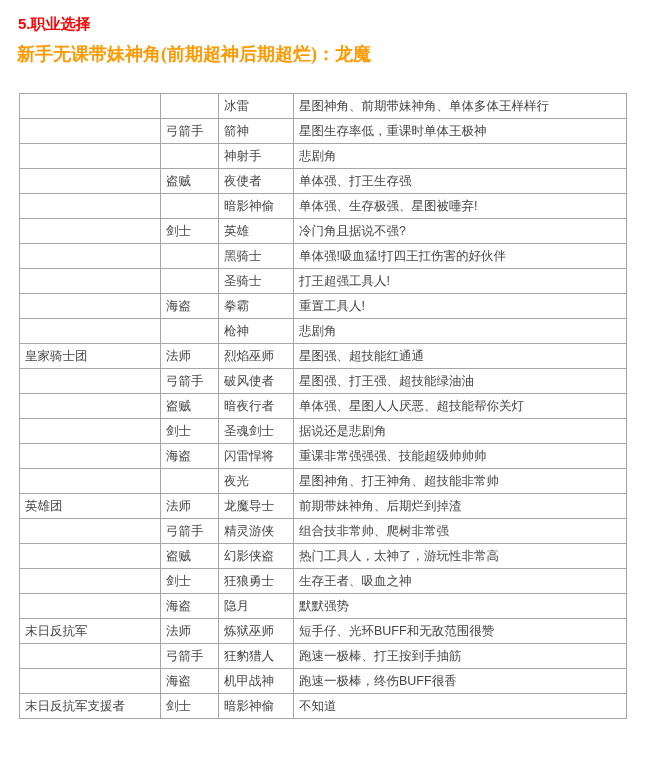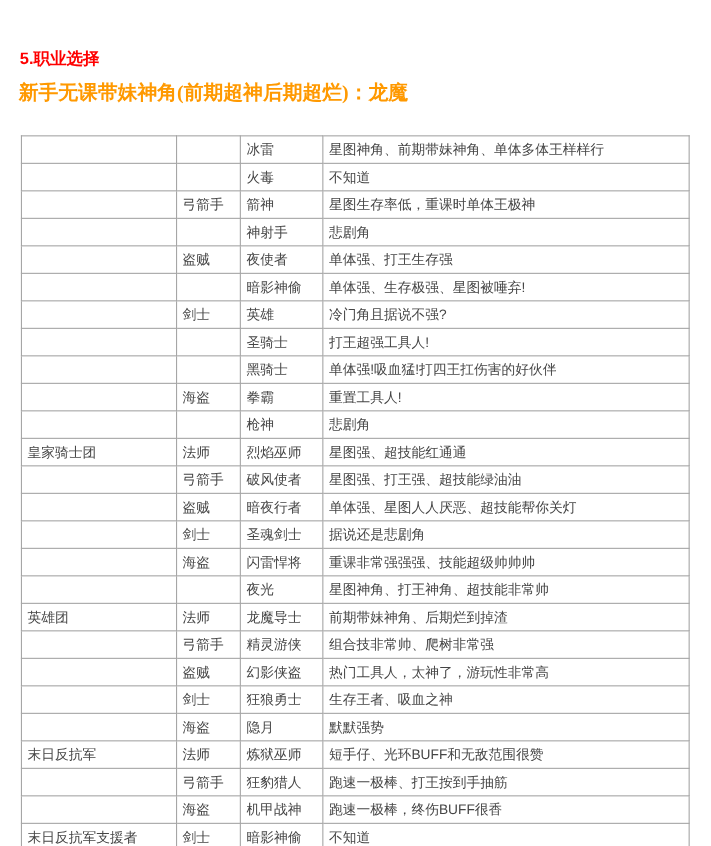--- a/index.html
+++ b/index.html
@@ -11,21 +11,20 @@
     width: 646px;
     height: 769px;
     font-family: "Liberation Sans", "DejaVu Sans", sans-serif;
     overflow: hidden;
   }
   .page {
     width: 646px;
     height: 658px;
     background: #ffffff;
     box-sizing: border-box;
-    margin-top: 30px;
   }
   .heading {
     color: var(--heading-red, #fe0000);
     font-size: 15px;
     font-weight: bold;
     margin: 0;
     padding: 16px 0 0 18px;
     line-height: 1.1;
   }
   .subheading {
@@ -71,26 +70,20 @@
     </colgroup>
     <tbody id="job-table-body">
         <tr>
           <td></td>
           <td></td>
           <td>冰雷</td>
           <td>星图神角、前期带妹神角、单体多体王样样行</td>
         </tr>
         <tr>
           <td></td>
-          <td></td>
-          <td>火毒</td>
-          <td>不知道</td>
-        </tr>
-        <tr>
-          <td></td>
           <td>弓箭手</td>
           <td>箭神</td>
           <td>星图生存率低，重课时单体王极神</td>
         </tr>
         <tr>
           <td></td>
           <td></td>
           <td>神射手</td>
           <td>悲剧角</td>
         </tr>
@@ -108,28 +101,28 @@
         </tr>
         <tr>
           <td></td>
           <td>剑士</td>
           <td>英雄</td>
           <td>冷门角且据说不强?</td>
         </tr>
         <tr>
           <td></td>
           <td></td>
+          <td>黑骑士</td>
+          <td>单体强!吸血猛!打四王扛伤害的好伙伴</td>
+        </tr>
+        <tr>
+          <td></td>
+          <td></td>
           <td>圣骑士</td>
           <td>打王超强工具人!</td>
-        </tr>
-        <tr>
-          <td></td>
-          <td></td>
-          <td>黑骑士</td>
-          <td>单体强!吸血猛!打四王扛伤害的好伙伴</td>
         </tr>
         <tr>
           <td></td>
           <td>海盗</td>
           <td>拳霸</td>
           <td>重置工具人!</td>
         </tr>
         <tr>
           <td></td>
           <td></td>

